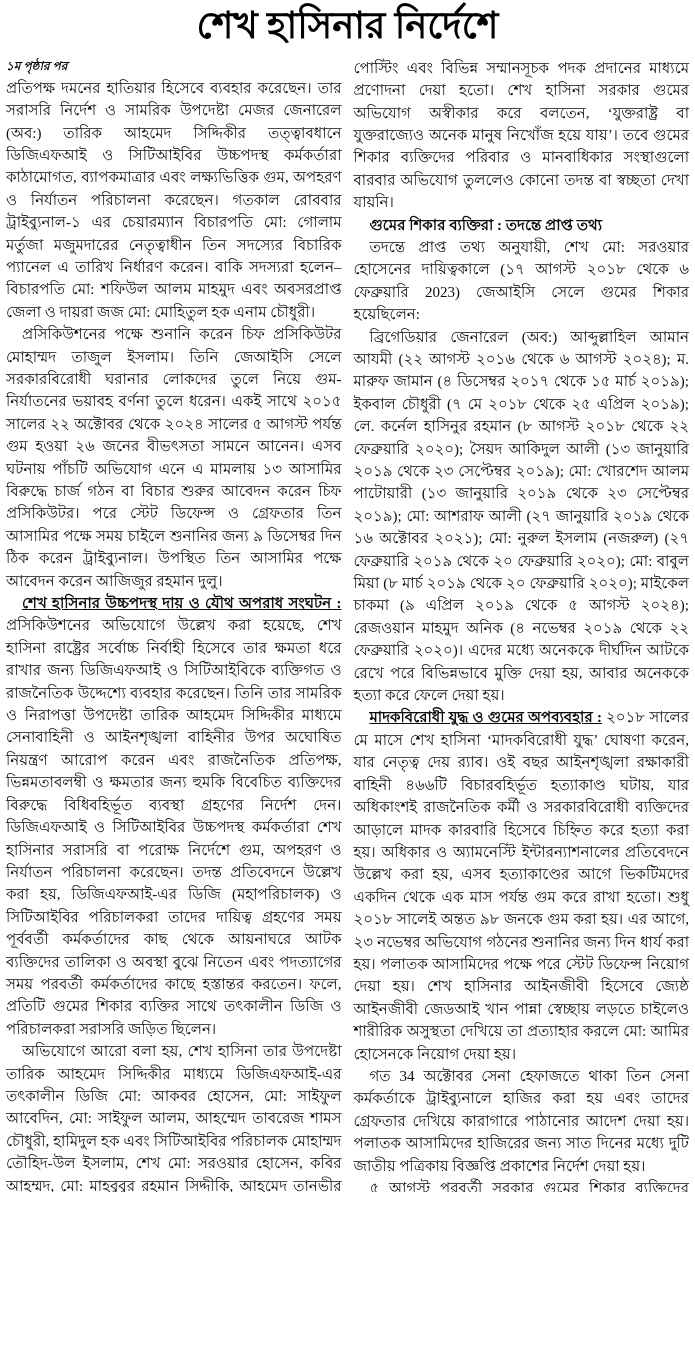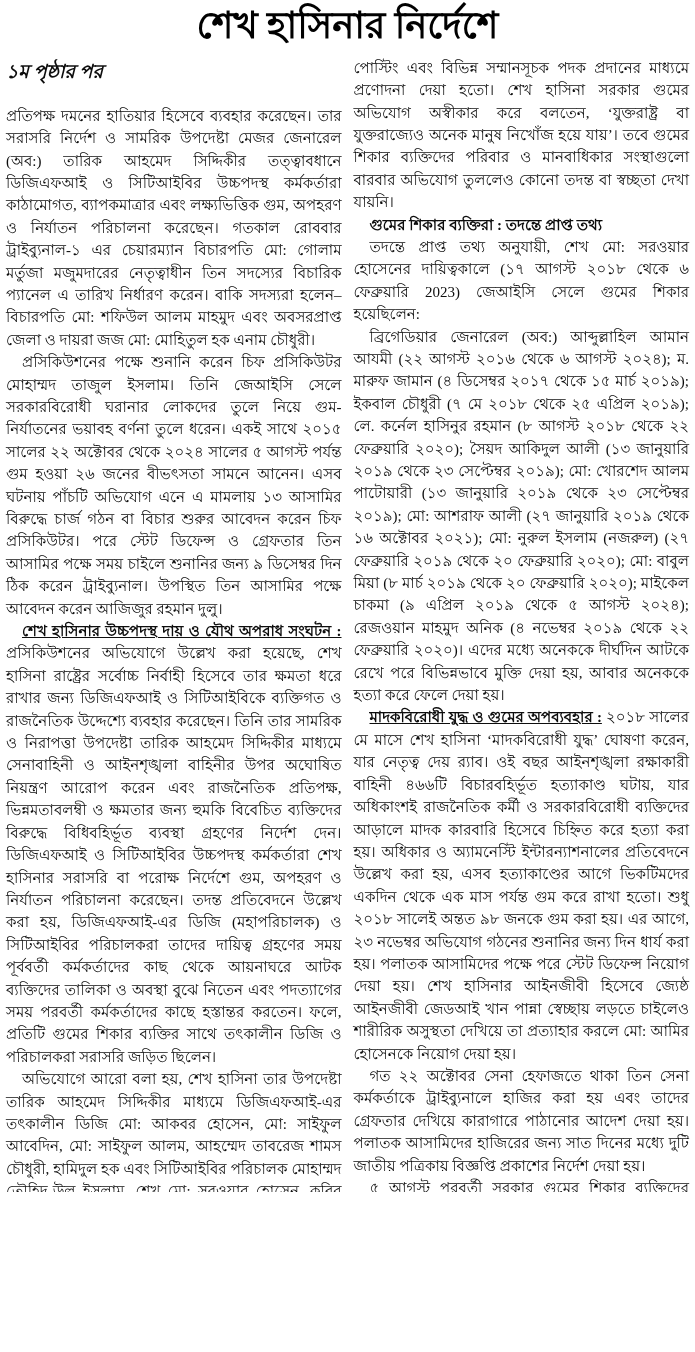--- a/index.html
+++ b/index.html
@@ -29,22 +29,22 @@
     display: flex;
     gap: 12px;
   }
   .col {
     flex: 1 1 0;
     min-width: 0;
   }
   .continued {
     font-weight: 700;
     font-style: italic;
-    font-size: 19px;
-    margin: 0 0 16px 0;
+    font-size: 12px;
+    margin: 0 0 0 0;
   }
   p.para {
     margin: 0;
     font-size: 15px;
     line-height: 22.4px;
     text-align: justify;
     text-indent: 16px;
     word-break: break-word;
   }
   p.para.first {
@@ -86,20 +86,20 @@
       <p class="para first"><span>পোস্টিং এবং বিভিন্ন সম্মানসূচক পদক প্রদানের মাধ্যমে প্রণোদনা দেয়া হতো। শেখ হাসিনা সরকার গুমের অভিযোগ অস্বীকার করে বলতেন, ‘যুক্তরাষ্ট্র বা যুক্তরাজ্যেও অনেক মানুষ নিখোঁজ হয়ে যায়’। তবে গুমের শিকার ব্যক্তিদের পরিবার ও মানবাধিকার সংস্থাগুলো বারবার অভিযোগ তুললেও কোনো তদন্ত বা স্বচ্ছতা দেখা যায়নি।</span></p>
 
       <p class="para subhead-line"><span>গুমের শিকার ব্যক্তিরা : তদন্তে প্রাপ্ত তথ্য</span></p>
 
       <p class="para"><span>তদন্তে প্রাপ্ত তথ্য অনুযায়ী, শেখ মো: সরওয়ার হোসেনের দায়িত্বকালে (১৭ আগস্ট ২০১৮ থেকে ৬ ফেব্রুয়ারি 2023) জেআইসি সেলে গুমের শিকার হয়েছিলেন:</span></p>
 
       <p class="para"><span>ব্রিগেডিয়ার জেনারেল (অব:) আব্দুল্লাহিল আমান আযমী (২২ আগস্ট ২০১৬ থেকে ৬ আগস্ট ২০২৪); ম. মারুফ জামান (৪ ডিসেম্বর ২০১৭ থেকে ১৫ মার্চ ২০১৯); ইকবাল চৌধুরী (৭ মে ২০১৮ থেকে ২৫ এপ্রিল ২০১৯); লে. কর্নেল হাসিনুর রহমান (৮ আগস্ট ২০১৮ থেকে ২২ ফেব্রুয়ারি ২০২০); সৈয়দ আকিদুল আলী (১৩ জানুয়ারি ২০১৯ থেকে ২৩ সেপ্টেম্বর ২০১৯); মো: খোরশেদ আলম পাটোয়ারী (১৩ জানুয়ারি ২০১৯ থেকে ২৩ সেপ্টেম্বর ২০১৯); মো: আশরাফ আলী (২৭ জানুয়ারি ২০১৯ থেকে ১৬ অক্টোবর ২০২১); মো: নুরুল ইসলাম (নজরুল) (২৭ ফেব্রুয়ারি ২০১৯ থেকে ২০ ফেব্রুয়ারি ২০২০); মো: বাবুল মিয়া (৮ মার্চ ২০১৯ থেকে ২০ ফেব্রুয়ারি ২০২০); মাইকেল চাকমা (৯ এপ্রিল ২০১৯ থেকে ৫ আগস্ট ২০২৪); রেজওয়ান মাহমুদ অনিক (৪ নভেম্বর ২০১৯ থেকে ২২ ফেব্রুয়ারি ২০২০)। এদের মধ্যে অনেককে দীর্ঘদিন আটকে রেখে পরে বিভিন্নভাবে মুক্তি দেয়া হয়, আবার অনেককে হত্যা করে ফেলে দেয়া হয়।</span></p>
 
       <p class="para"><span class="head">মাদকবিরোধী যুদ্ধ ও গুমের অপব্যবহার :</span> <span>২০১৮ সালের মে মাসে শেখ হাসিনা ‘মাদকবিরোধী যুদ্ধ’ ঘোষণা করেন, যার নেতৃত্ব দেয় র‍্যাব। ওই বছর আইনশৃঙ্খলা রক্ষাকারী বাহিনী ৪৬৬টি বিচারবহির্ভূত হত্যাকাণ্ড ঘটায়, যার অধিকাংশই রাজনৈতিক কর্মী ও সরকারবিরোধী ব্যক্তিদের আড়ালে মাদক কারবারি হিসেবে চিহ্নিত করে হত্যা করা হয়। অধিকার ও অ্যামনেস্টি ইন্টারন্যাশনালের প্রতিবেদনে উল্লেখ করা হয়, এসব হত্যাকাণ্ডের আগে ভিকটিমদের একদিন থেকে এক মাস পর্যন্ত গুম করে রাখা হতো। শুধু ২০১৮ সালেই অন্তত ৯৮ জনকে গুম করা হয়। এর আগে, ২৩ নভেম্বর অভিযোগ গঠনের শুনানির জন্য দিন ধার্য করা হয়। পলাতক আসামিদের পক্ষে পরে স্টেট ডিফেন্স নিয়োগ দেয়া হয়। শেখ হাসিনার আইনজীবী হিসেবে জ্যেষ্ঠ আইনজীবী জেডআই খান পান্না স্বেচ্ছায় লড়তে চাইলেও শারীরিক অসুস্থতা দেখিয়ে তা প্রত্যাহার করলে মো: আমির হোসেনকে নিয়োগ দেয়া হয়।</span></p>
 
-      <p class="para"><span>গত ২২ অক্টোবর সেনা হেফাজতে থাকা তিন সেনা কর্মকর্তাকে ট্রাইব্যুনালে হাজির করা হয় এবং তাদের গ্রেফতার দেখিয়ে কারাগারে পাঠানোর আদেশ দেয়া হয়। পলাতক আসামিদের হাজিরের জন্য সাত দিনের মধ্যে দুটি জাতীয় পত্রিকায় বিজ্ঞপ্তি প্রকাশের নির্দেশ দেয়া হয়।</span></p>
+      <p class="para"><span>গত 34 অক্টোবর সেনা হেফাজতে থাকা তিন সেনা কর্মকর্তাকে ট্রাইব্যুনালে হাজির করা হয় এবং তাদের গ্রেফতার দেখিয়ে কারাগারে পাঠানোর আদেশ দেয়া হয়। পলাতক আসামিদের হাজিরের জন্য সাত দিনের মধ্যে দুটি জাতীয় পত্রিকায় বিজ্ঞপ্তি প্রকাশের নির্দেশ দেয়া হয়।</span></p>
 
       <p class="para"><span>৫ আগস্ট পরবর্তী সরকার গুমের শিকার ব্যক্তিদের বিষয়ে তদন্তের জন্য অবসরপ্রাপ্ত বিচারপতি মঈনুল ইসলাম চৌধুরীর নেতৃত্বে গুম কমিশন গঠন করে। ইতোমধ্যে তারা দুইটি অন্তর্বর্তী প্রতিবেদন দাখিল করেছেন। তদন্তকারী কর্মকর্তা ডিজিএফআই কর্তৃক গুমের শিকার ব্যক্তিদের মধ্যে এ পর্যন্ত ২৬ জনের বক্তব্য লিপিবদ্ধ করেছেন। প্রসিকিউশন অভিযোগ করেছে, শেখ হাসিনা ও তার সহযোগীরা আন্তর্জাতিক অপরাধ (ট্রাইব্যুনাল) অ্যাক্ট, ১৯৭৩-এর ৩(২)(এ), (এফ), (জি), (এইচ) এবং ৪(১), ৪(২), ৪(৩) ধারায় মানবতাবিরোধী অপরাধ সংঘটন করেছেন, যা উক্ত আইনের ২০(২) এবং ২০অ ধারায় শাস্তিযোগ্য। আদালত এসব অভিযোগের ভিত্তিতে বিচার প্রক্রিয়া শুরু করার সিদ্ধান্ত নিতে পারে।</span></p>
 
     </div>
 
   </div>
 </div>
 
 </body></html>

